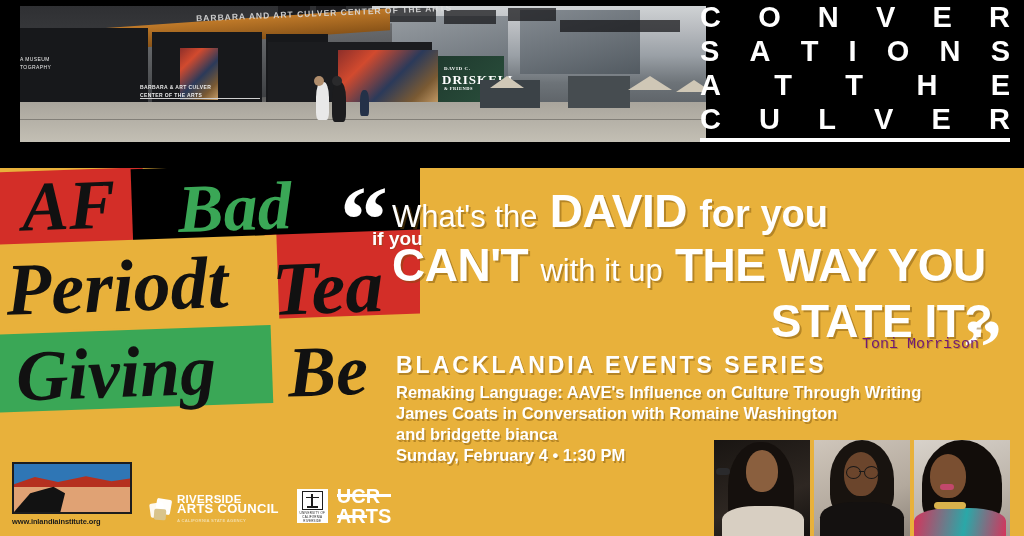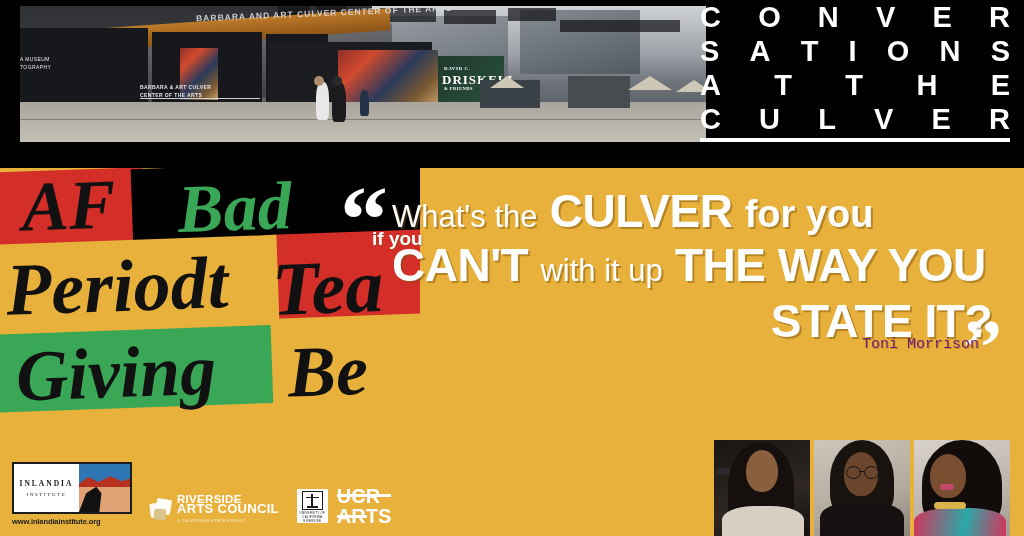--- a/index.html
+++ b/index.html
@@ -265,36 +265,43 @@
     <div class="cword" style="left:16px;top:164px;font-size:72px;color:#111;transform:rotate(-2deg);">Giving</div>
     <div class="cword" style="left:288px;top:162px;font-size:72px;color:#111;transform:rotate(-2deg);">Be</div>
   </div>
 
   <div class="quotemark-open">“</div>
   <div class="quotemark-close">”</div>
 
   <div class="quote">
     <div class="q-l1">
       <span class="q-sm">What's the</span>
-      <span class="q-big">CULVER</span>
+      <span class="q-big">DAVID</span>
       <span class="q-med">for you</span>
     </div>
     <div class="q-l2">
       <span class="q-big">CAN'T</span>
       <span class="q-sm">with it up</span>
       <span class="q-big">THE WAY YOU</span>
     </div>
     <div class="q-l3">
       <span class="q-big">STATE IT?</span>
     </div>
   </div>
 
   <div class="ifyou">if you</div>
   <div class="attrib">Toni Morrison</div>
 
+  <div class="eventblock">
+    <div class="ev-series">BLACKLANDIA EVENTS SERIES</div>
+    <div class="ev-line">Remaking Language: AAVE's Influence on Culture Through Writing</div>
+    <div class="ev-line">James Coats in Conversation with Romaine Washington</div>
+    <div class="ev-line">and bridgette bianca</div>
+    <div class="ev-line">Sunday, February 4 • 1:30 PM</div>
+  </div>
 
   <div class="speakers">
     <div class="sp sp1">
       <div class="sp-bg"></div>
       <div class="hair" style="left:14px;top:2px;width:66px;height:94px;background:#15100d;border-radius:48% 48% 30% 30%;"></div>
       <div class="face" style="left:32px;top:10px;width:32px;height:42px;background:#8a5f3e;"></div>
       <div class="body" style="left:8px;top:66px;width:82px;height:34px;background:#d8cfc2;"></div>
       <div style="position:absolute;left:2px;top:28px;width:14px;height:7px;background:#2a2a2c;border-radius:4px;"></div>
     </div>
     <div class="sp sp2">
@@ -313,24 +320,20 @@
       <div style="position:absolute;left:26px;top:44px;width:14px;height:6px;background:#c2486b;border-radius:6px;"></div>
       <div class="body" style="left:0px;top:68px;width:92px;height:32px;background:linear-gradient(100deg,#d8325a,#2aa8a8 55%,#d8325a);"></div>
       <div style="position:absolute;left:20px;top:62px;width:32px;height:7px;background:#d9b24c;border-radius:6px;"></div>
     </div>
   </div>
 
   <div class="logos">
 
     <div class="logo-inlandia">
       <div class="li-box">
-        <div class="li-left">
-          <div class="li-t1">INLANDIA</div>
-          <div class="li-t2">INSTITUTE</div>
-        </div>
         <div class="li-right">
           <div class="li-mesa" style="left:0;top:0;width:100%;height:40%;background:#2f76b5;"></div>
           <div class="li-mesa" style="left:0;top:24%;width:100%;height:30%;background:#b5301f;clip-path:polygon(0% 60%,18% 10%,38% 45%,62% 5%,84% 40%,100% 20%,100% 100%,0% 100%);"></div>
           <div class="li-mesa" style="left:0;top:48%;width:100%;height:52%;background:#e0a274;"></div>
           <div class="li-mesa" style="left:0;top:44%;width:100%;height:56%;background:#121212;clip-path:polygon(0% 100%,14% 30%,34% 6%,44% 30%,40% 100%);"></div>
         </div>
       </div>
       <div class="li-url">www.inlandiainstitute.org</div>
     </div>
 

